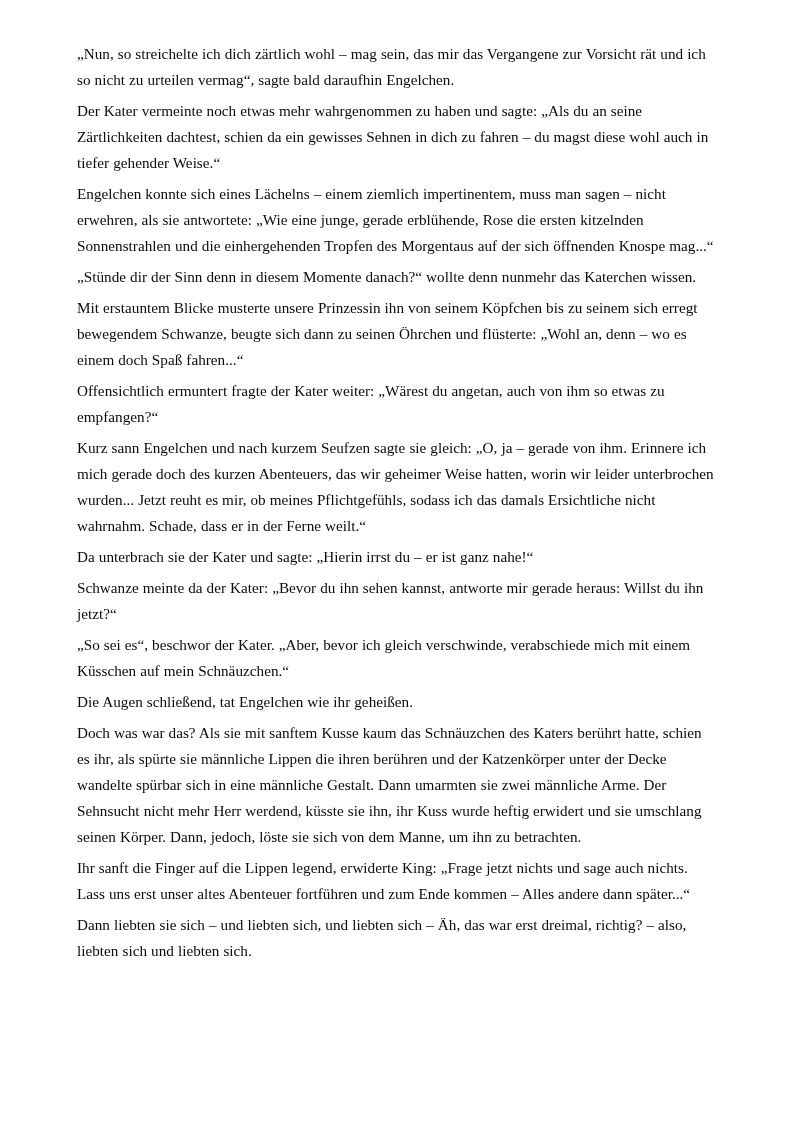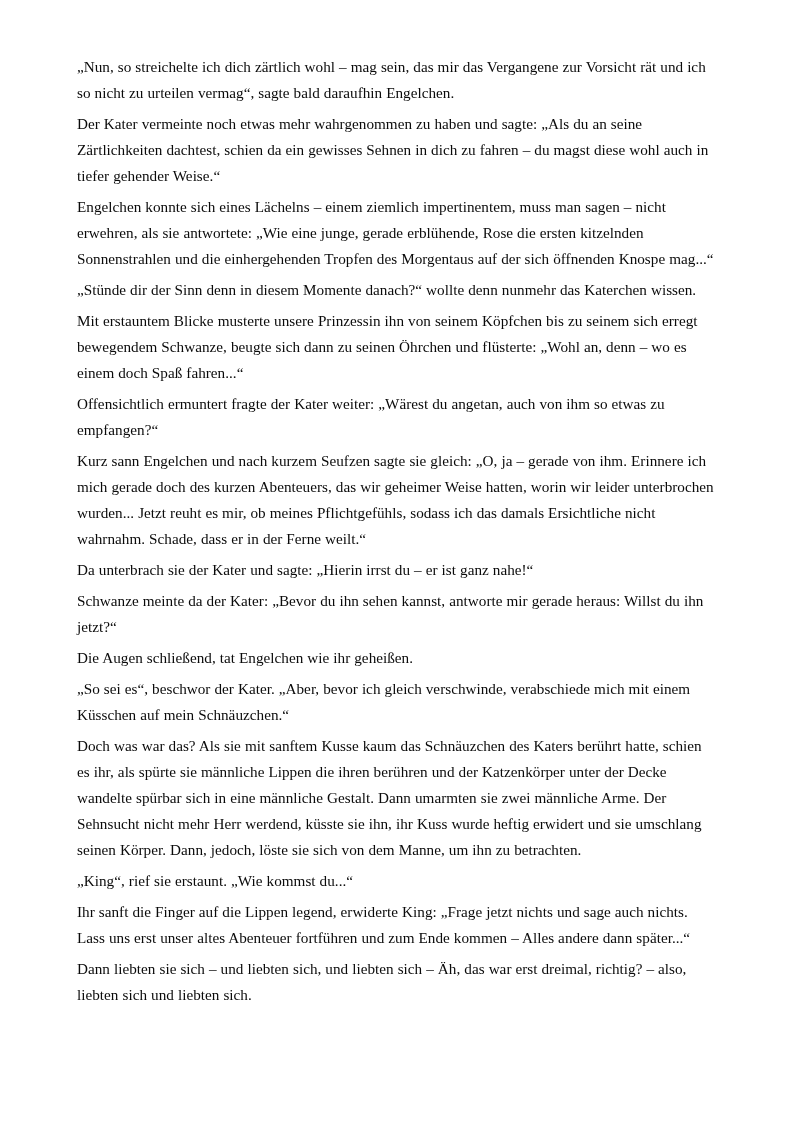--- a/index.html
+++ b/index.html
@@ -18,21 +18,21 @@
   .page {
     position: relative;
     width: 794px;
     height: 1123px;
     background: #ffffff;
     box-sizing: border-box;
   }
   .text-column {
     position: absolute;
     left: 77px;
-    top: 54px;
+    top: 41px;
     width: 640px;
   }
   .para {
     margin: 0;
     padding: 0;
     font-size: 15.2px;
     line-height: 26px;
     text-align: left;
     letter-spacing: 0.02px;
     word-spacing: 0.2px;
@@ -51,20 +51,19 @@
   <div class="text-column">
     <p class="para">„Nun, so streichelte ich dich zärtlich wohl – mag sein, das mir das Vergangene zur Vorsicht rät und ich so nicht zu urteilen vermag“, sagte bald daraufhin Engelchen.</p>
     <p class="para">Der Kater vermeinte noch etwas mehr wahrgenommen zu haben und sagte: „Als du an seine Zärtlichkeiten dachtest, schien da ein gewisses Sehnen in dich zu fahren – du magst diese wohl auch in tiefer gehender Weise.“</p>
     <p class="para">Engelchen konnte sich eines Lächelns – einem ziemlich impertinentem, muss man sagen – nicht erwehren, als sie antwortete: „Wie eine junge, gerade erblühende, Rose die ersten kitzelnden Sonnenstrahlen und die einhergehenden Tropfen des Morgentaus auf der sich öffnenden Knospe mag...“</p>
     <p class="para">„Stünde dir der Sinn denn in diesem Momente danach?“ wollte denn nunmehr das Katerchen wissen.</p>
     <p class="para">Mit erstauntem Blicke musterte unsere Prinzessin ihn von seinem Köpfchen bis zu seinem sich erregt bewegendem Schwanze, beugte sich dann zu seinen Öhrchen und flüsterte: „Wohl an, denn – wo es einem doch Spaß fahren...“</p>
     <p class="para">Offensichtlich ermuntert fragte der Kater weiter: „Wärest du angetan, auch von ihm so etwas zu empfangen?“</p>
     <p class="para">Kurz sann Engelchen und nach kurzem Seufzen sagte sie gleich: „O, ja – gerade von ihm. Erinnere ich mich gerade doch des kurzen Abenteuers, das wir geheimer Weise hatten, worin wir leider unterbrochen wurden... Jetzt reuht es mir, ob meines Pflichtgefühls, sodass ich das damals Ersichtliche nicht wahrnahm. Schade, dass er in der Ferne weilt.“</p>
     <p class="para">Da unterbrach sie der Kater und sagte: „Hierin irrst du – er ist ganz nahe!“</p>
     <p class="para">Schwanze meinte da der Kater: „Bevor du ihn sehen kannst, antworte mir gerade heraus: Willst du ihn jetzt?“</p>
+    <p class="para">„So sei es“, beschwor der Kater. „Aber, bevor ich gleich verschwinde, verabschiede mich mit einem Küsschen auf mein Schnäuzchen.“</p>
     <p class="para">Die Augen schließend, tat Engelchen wie ihr geheißen.</p>
-    <p class="para">„So sei es“, beschwor der Kater. „Aber, bevor ich gleich verschwinde, verabschiede mich mit einem Küsschen auf mein Schnäuzchen.“</p>
     <p class="para">Doch was war das? Als sie mit sanftem Kusse kaum das Schnäuzchen des Katers berührt hatte, schien es ihr, als spürte sie männliche Lippen die ihren berühren und der Katzenkörper unter der Decke wandelte spürbar sich in eine männliche Gestalt. Dann umarmten sie zwei männliche Arme. Der Sehnsucht nicht mehr Herr werdend, küsste sie ihn, ihr Kuss wurde heftig erwidert und sie umschlang seinen Körper. Dann, jedoch, löste sie sich von dem Manne, um ihn zu betrachten.</p>
-    <p class="para">„King“, rief sie erstaunt. „Wie kommst du...“</p>
     <p class="para">Ihr sanft die Finger auf die Lippen legend, erwiderte King: „Frage jetzt nichts und sage auch nichts. Lass uns erst unser altes Abenteuer fortführen und zum Ende kommen – Alles andere dann später...“</p>
     <p class="para">Dann liebten sie sich – und liebten sich, und liebten sich – Äh, das war erst dreimal, richtig? – also, liebten sich und liebten sich.</p>
   </div>
 </div>
 
 </body></html>

